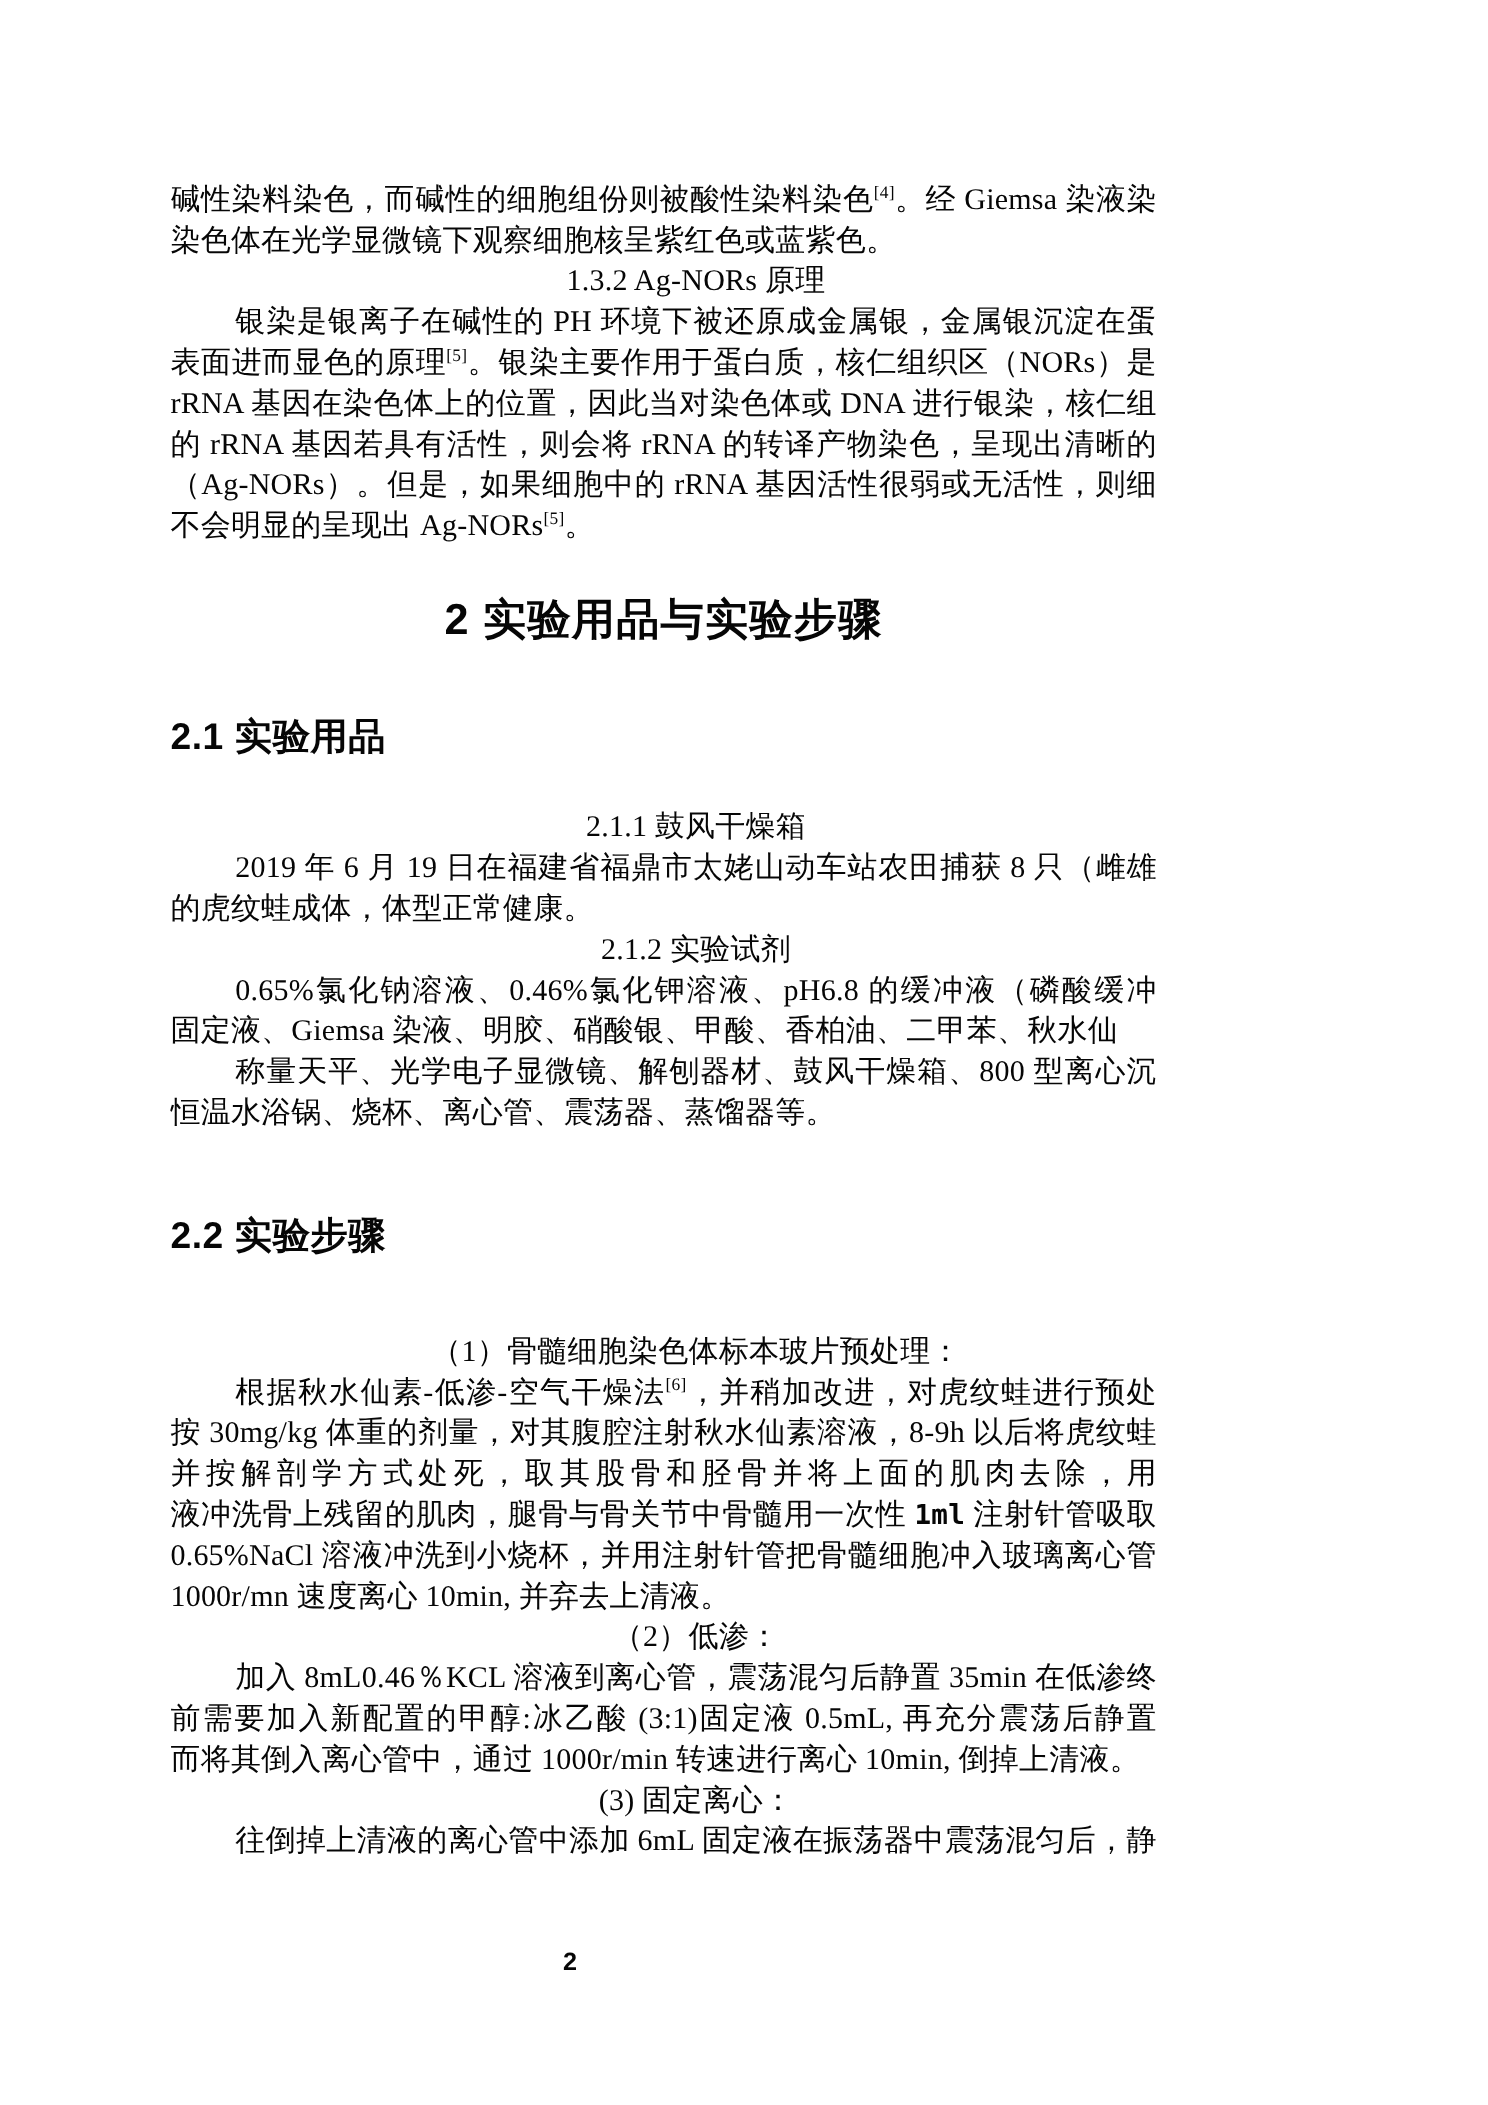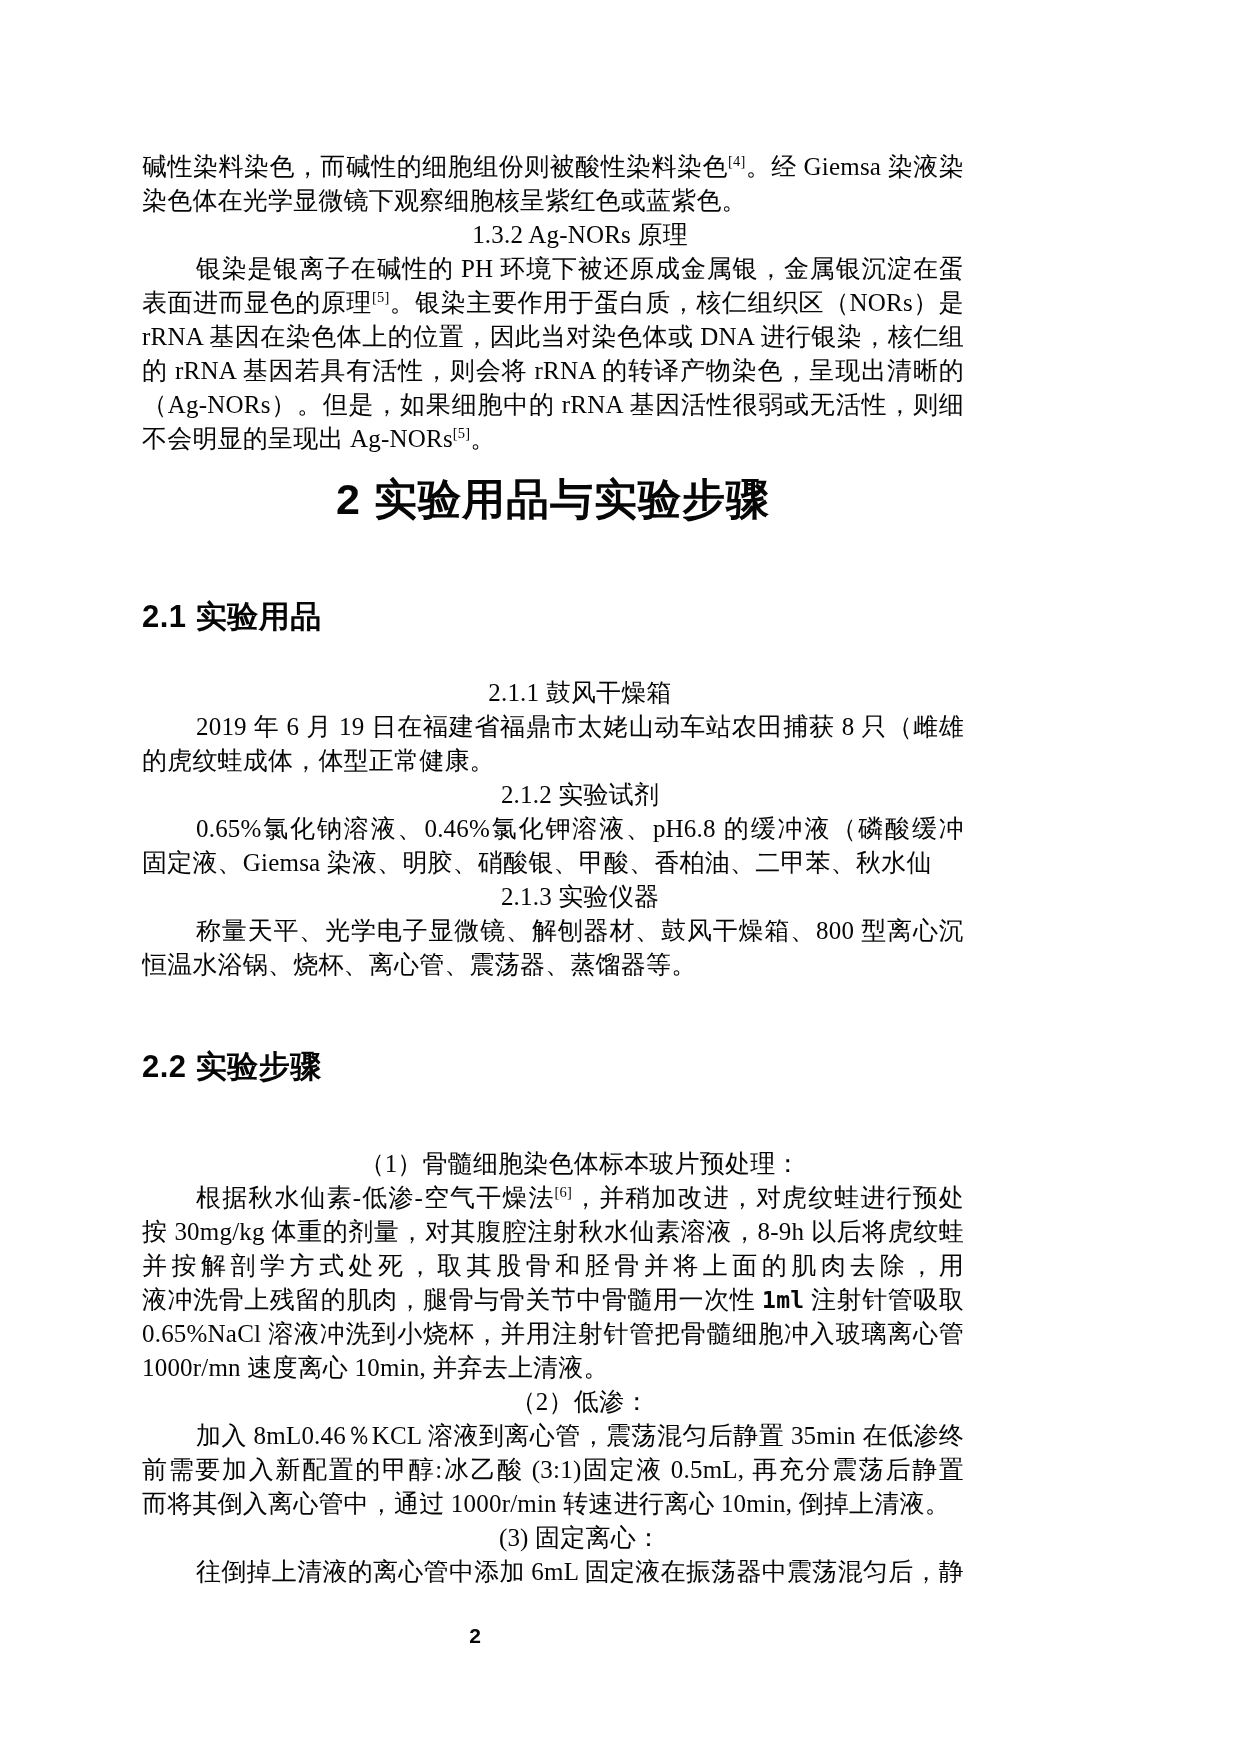--- a/index.html
+++ b/index.html
@@ -14,27 +14,27 @@
     overflow:hidden; letter-spacing:0.2px; color:#060606;
   }
   .line.ind { padding-left:54px;text-align:center; }
   .line.fill { text-align:justify; text-align-last:justify; }
   .line sup {
     font-size:0.58em; line-height:0; vertical-align:super;
   }
   .mono { font-family:"DejaVu Sans Mono",monospace; font-size:0.92em; font-weight:bold; }
   .line.h1 {
     font-family:"Liberation Sans","DejaVu Sans",sans-serif;
-    font-weight:700; font-size:43px; line-height:54px; height:54px;
-    text-align:center; margin-top:16px; letter-spacing:1px;
+    font-weight:700; font-size:36px; line-height:54px; height:54px;
+    text-align:center; margin-top:33px; letter-spacing:1px;
   }
   .line.h2, .line.h2b {
     font-family:"Liberation Sans","DejaVu Sans",sans-serif;
     font-weight:700; font-size:31px; line-height:46px; height:46px;
-    margin-top:68px; margin-bottom:36px; letter-spacing:0.5px;
+    margin-top:48px; margin-bottom:36px; letter-spacing:0.5px;
   }
   .line.h2b { margin-top:62px; margin-bottom:57px; }
   .footer {
     position:absolute; left:455px; top:1624px; width:40px;
     font-family:"Liberation Sans","DejaVu Sans",sans-serif;
     font-weight:700; font-size:21px; color:#060606; text-align:center;
   }
 </style>
 </head>
 <body>
@@ -51,21 +51,20 @@
       <div class="line body fill"><span>（Ag-NORs）。但是，如果细胞中的 rRNA 基因活性很弱或无活性，则细胞就</span></div>
       <div class="line body"><span>不会明显的呈现出 Ag-NORs</span><sup>[5]</sup><span>。</span></div>
       <div class="line h1"><span>2 实验用品与实验步骤</span></div>
       <div class="line h2"><span>2.1 实验用品</span></div>
       <div class="line body ind"><span>2.1.1 鼓风干燥箱</span></div>
       <div class="line body ind fill"><span>2019 年 6 月 19 日在福建省福鼎市太姥山动车站农田捕获 8 只（雌雄各 4）</span></div>
       <div class="line body"><span>的虎纹蛙成体，体型正常健康。</span></div>
       <div class="line body ind"><span>2.1.2 实验试剂</span></div>
       <div class="line body ind fill"><span>0.65%氯化钠溶液、0.46%氯化钾溶液、pH6.8 的缓冲液（磷酸缓冲液）、</span></div>
       <div class="line body"><span>固定液、Giemsa 染液、明胶、硝酸银、甲酸、香柏油、二甲苯、秋水仙素。</span></div>
-      <div class="line body ind"><span>2.1.3 实验仪器</span></div>
       <div class="line body ind fill"><span>称量天平、光学电子显微镜、解刨器材、鼓风干燥箱、800 型离心沉淀器，</span></div>
       <div class="line body"><span>恒温水浴锅、烧杯、离心管、震荡器、蒸馏器等。</span></div>
       <div class="line h2b"><span>2.2 实验步骤</span></div>
       <div class="line body ind"><span>（1）骨髓细胞染色体标本玻片预处理：</span></div>
       <div class="line body ind fill"><span>根据秋水仙素-低渗-空气干燥法</span><sup>[6]</sup><span>，并稍加改进，对虎纹蛙进行预处理：</span></div>
       <div class="line body fill"><span>按 30mg/kg 体重的剂量，对其腹腔注射秋水仙素溶液，8-9h 以后将虎纹蛙取出</span></div>
       <div class="line body fill"><span>并按解剖学方式处死，取其股骨和胫骨并将上面的肌肉去除，用 0.65%NaCl 溶</span></div>
       <div class="line body fill"><span>液冲洗骨上残留的肌肉，腿骨与骨关节中骨髓用一次性 </span><span class="mono">1ml</span><span> 注射针管吸取</span></div>
       <div class="line body fill"><span>0.65%NaCl 溶液冲洗到小烧杯，并用注射针管把骨髓细胞冲入玻璃离心管中，</span></div>
       <div class="line body"><span>1000r/mn 速度离心 10min, 并弃去上清液。</span></div>

